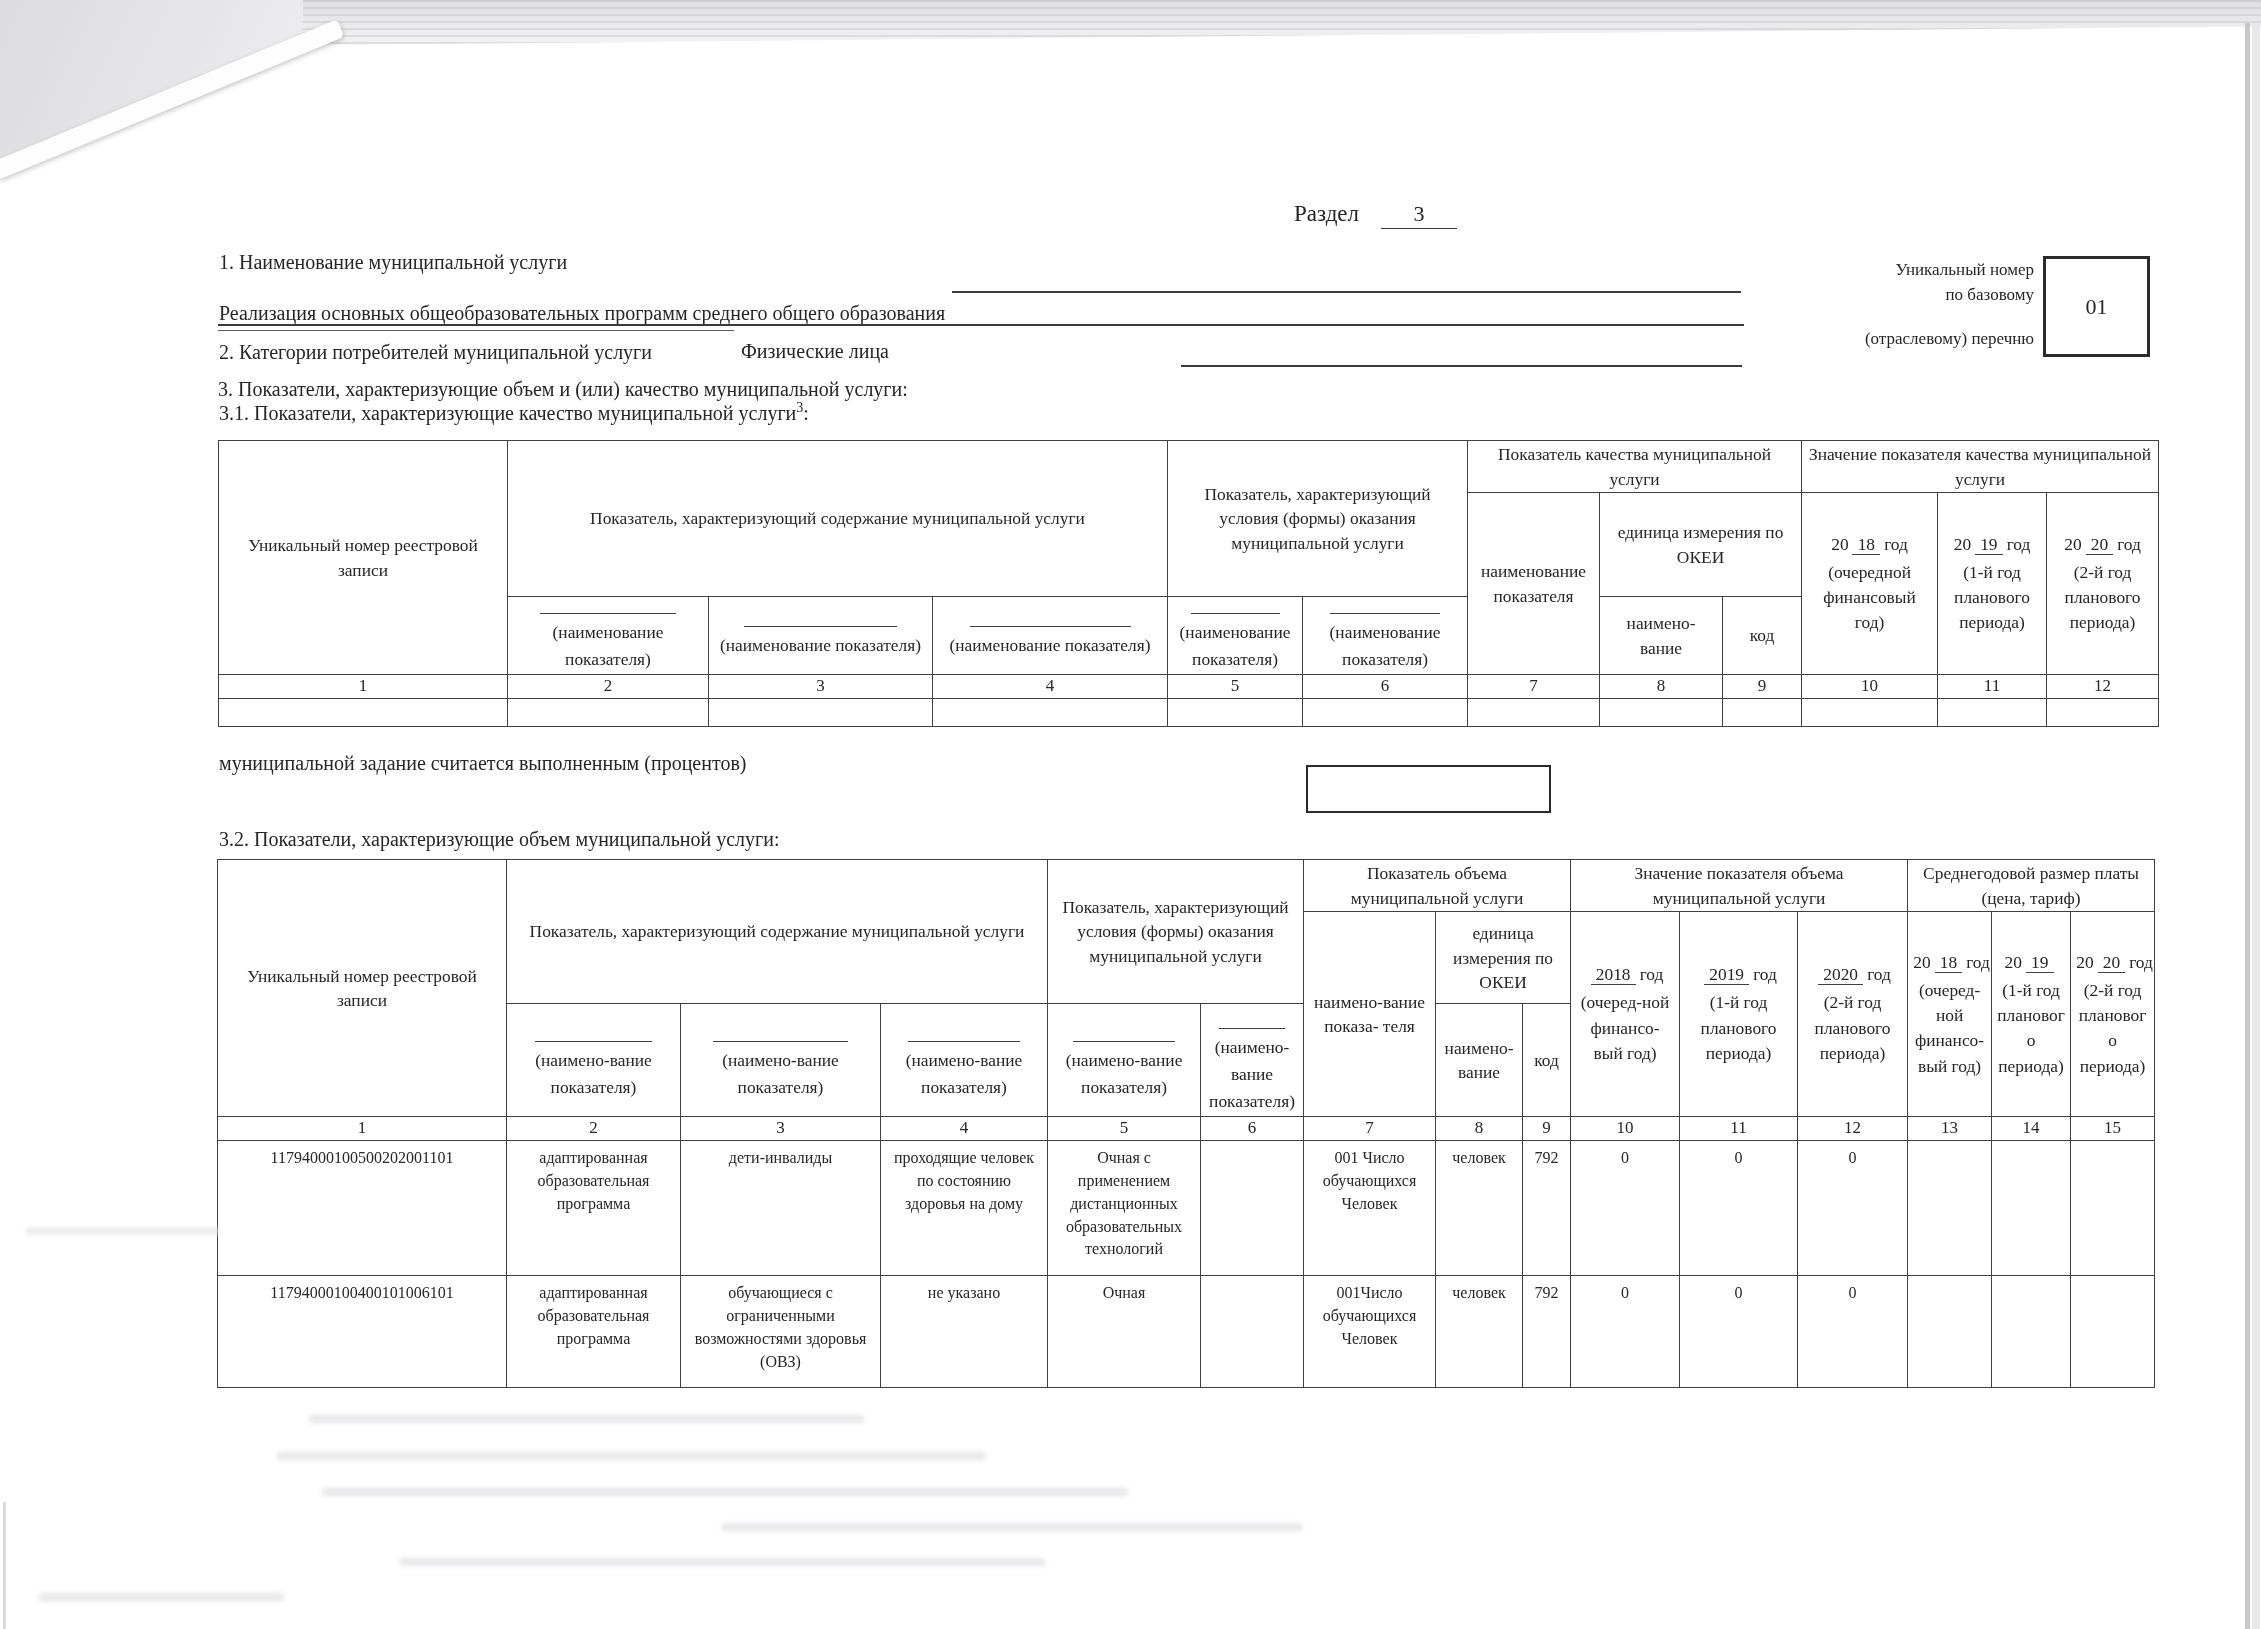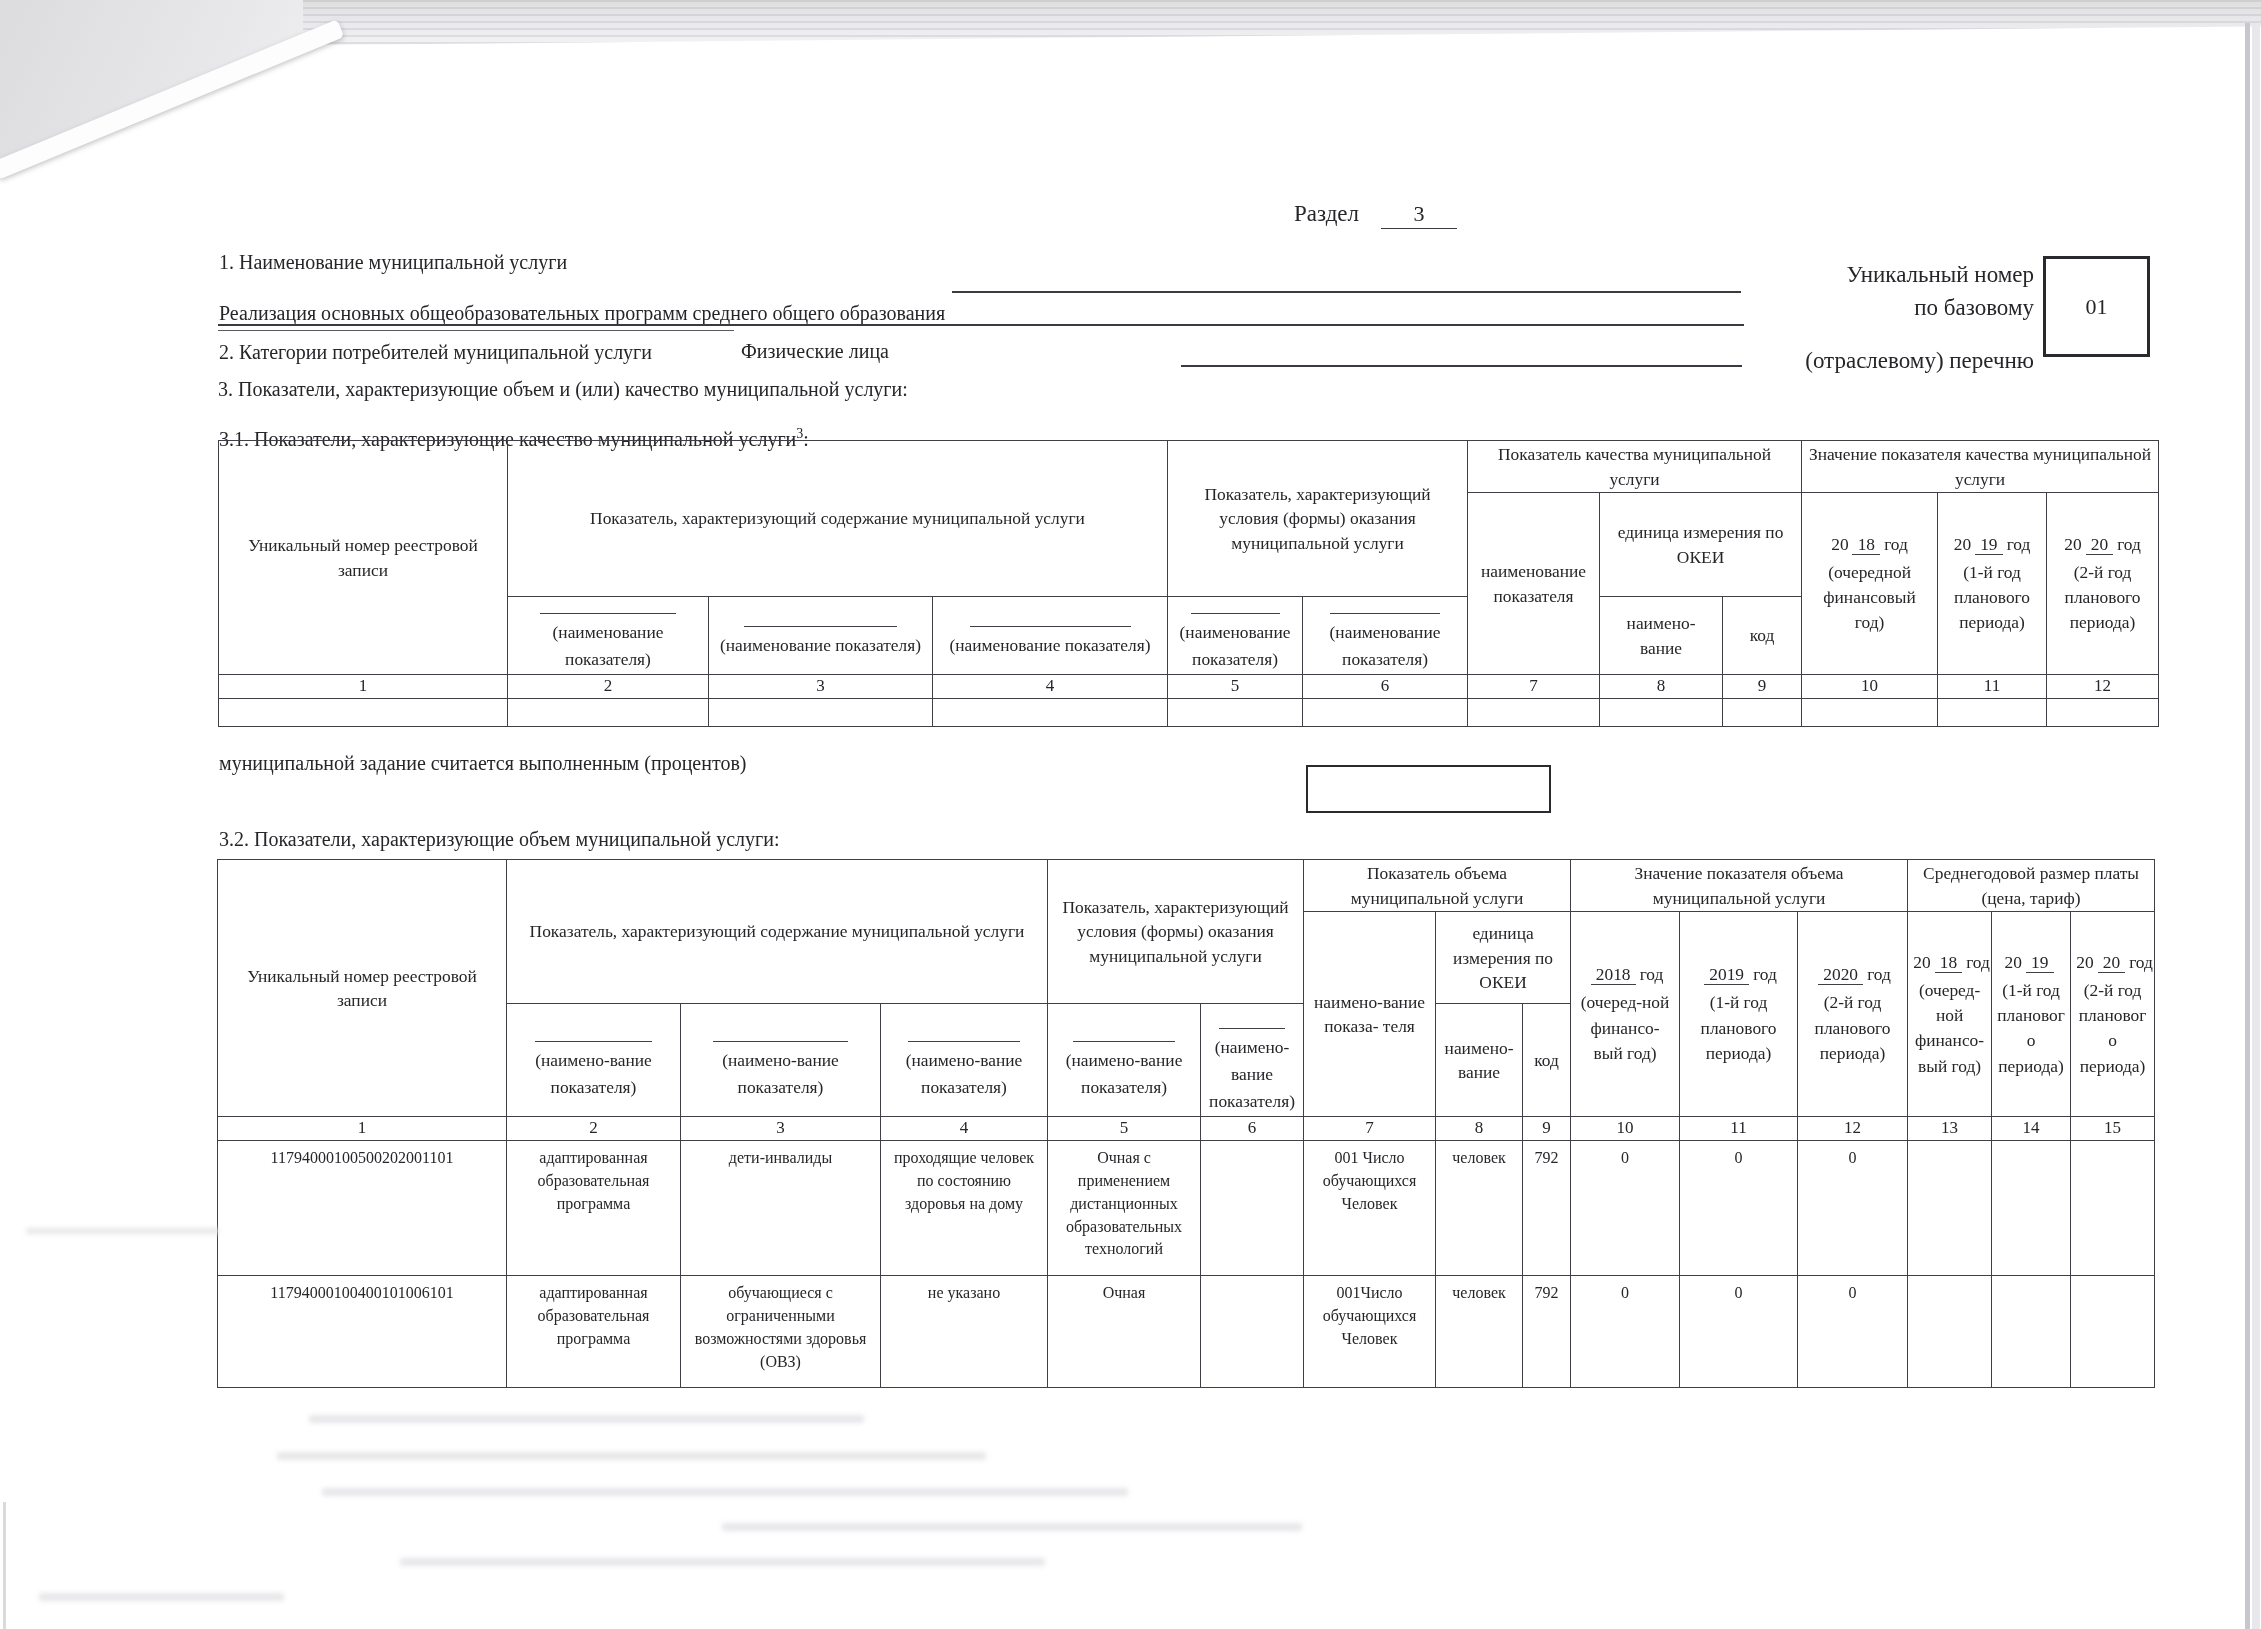--- a/index.html
+++ b/index.html
@@ -25,21 +25,21 @@
   .ghost{position:absolute;background:#e7e7ea;filter:blur(2.6px);border-radius:2.6px;}
 
   
   .rule{position:absolute;background:#3a3a40;height:1.9px;}
   .rule.thin{height:1.3px;background:#5a5a60;}
 
   
   .sect{font-size:23px;}
   .sect-num{display:inline-block;min-width:76px;text-align:center;
     border-bottom:1.9px solid #3a3a40;margin-left:22px;padding-bottom:1.3px;font-size:22px;}
-  .uniq{width:345px;text-align:right;font-size:23px;line-height:1.45;}
+  .uniq{width:345px;text-align:right;font-size:17px;line-height:1.45;}
   .uniq .l3{margin-top:19.3px;}
   .uniq-box{border:3.9px solid #2a2a2e;display:flex;align-items:center;justify-content:center;
     font-size:22px;}
   .tol{width:1090px;font-size:20px;line-height:1.68;}
   .tol .j{word-spacing:5.8px;}
   .tol-box{border:2.6px solid #2a2a2e;}
 
   
   table.t{position:absolute;border-collapse:collapse;table-layout:fixed;}
   table.t td{border:1.9px solid #3f3f45;text-align:center;vertical-align:middle;
@@ -84,21 +84,21 @@
 </div>
 <div class="abs uniq-box" style="left:2043px;top:256px;width:101px;height:95px;">
   <span>01</span>
 </div>
 
 <div class="abs txt" style="left:219px;top:338px;">2. Категории потребителей муниципальной услуги</div>
 <div class="abs txt" style="left:741px;top:337px;">Физические лица</div>
 <div class="abs rule" style="left:1181px;top:365px;width:561px;"></div>
 
 <div class="abs txt" style="left:218px;top:375px;">3. Показатели, характеризующие объем и (или) качество муниципальной услуги:</div>
-<div class="abs txt" style="left:219px;top:424px;font-family:Liberation Serif, serif;">
+<div class="abs txt" style="left:219px;top:398px;font-family:Liberation Serif, serif;">
   <span>3.1. Показатели, характеризующие качество муниципальной услуги</span><sup style="font-size:14px;">3</sup><span>:</span>
 </div>
 
 <table class="t t1">
   <colgroup>
     <col style="width:289px">
       <col style="width:201px">
       <col style="width:224px">
       <col style="width:235px">
     <col style="width:135px">

